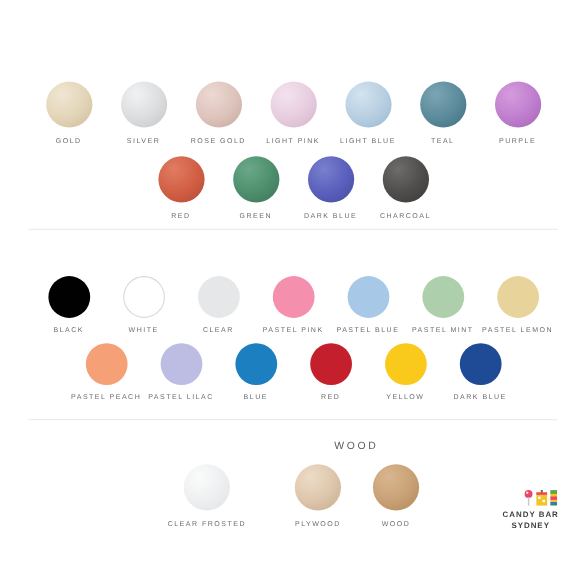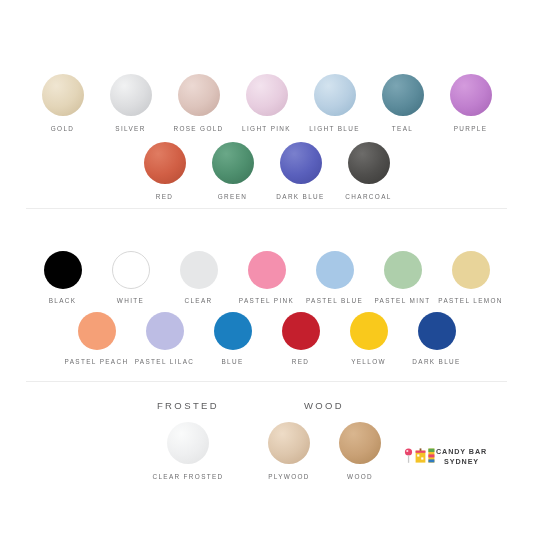--- a/index.html
+++ b/index.html
@@ -113,22 +113,22 @@
     gap: 29px;
   }
 
   
   .logo {
     position: absolute;
     left: 404px;
     top: 444px;
     width: 104px;
     display: flex;
-    flex-direction: row;
-    align-items: center;
+    flex-direction: column;
+    align-items: flex-end;
   }
   .logo-icons {
     display: flex;
     align-items: flex-end;
     gap: 1.5px;
     height: 16px;
   }
   .logo-text {
     margin-top: 3px;
     font-size: 7.2px;
@@ -250,21 +250,20 @@
         <div class="dot-label">YELLOW</div>
       </div>
       <div class="swatch sm">
         <div class="dot" style="background: rgb(31, 74, 150);"></div>
         <div class="dot-label">DARK BLUE</div>
       </div>
     </div>
 
   <div class="divider div-2"></div>
 
-  <div class="section-title title-frosted">FROSTED</div>
 
   <div class="section-title title-wood">WOOD</div>
 
   <div class="bottom-wrap">
     <div class="group-frosted">
         <div class="swatch">
           <div class="dot" style="background: radial-gradient(circle at 34% 28%, rgb(250, 251, 251) 0%, rgb(238, 239, 240) 52%, rgb(224, 225, 226) 100%);"></div>
           <div class="dot-label">CLEAR FROSTED</div>
         </div>
       </div>

